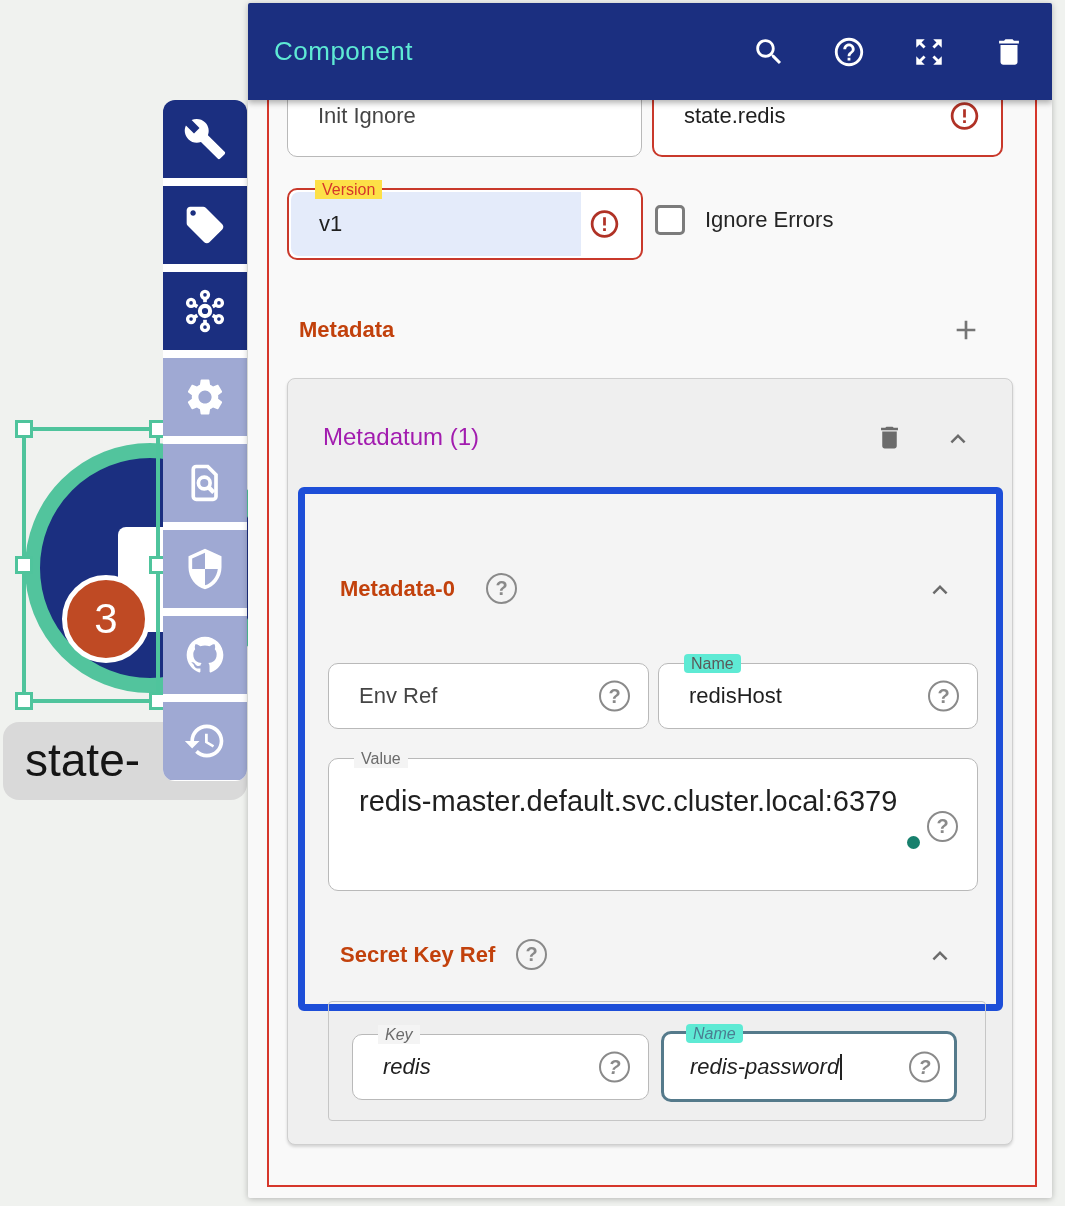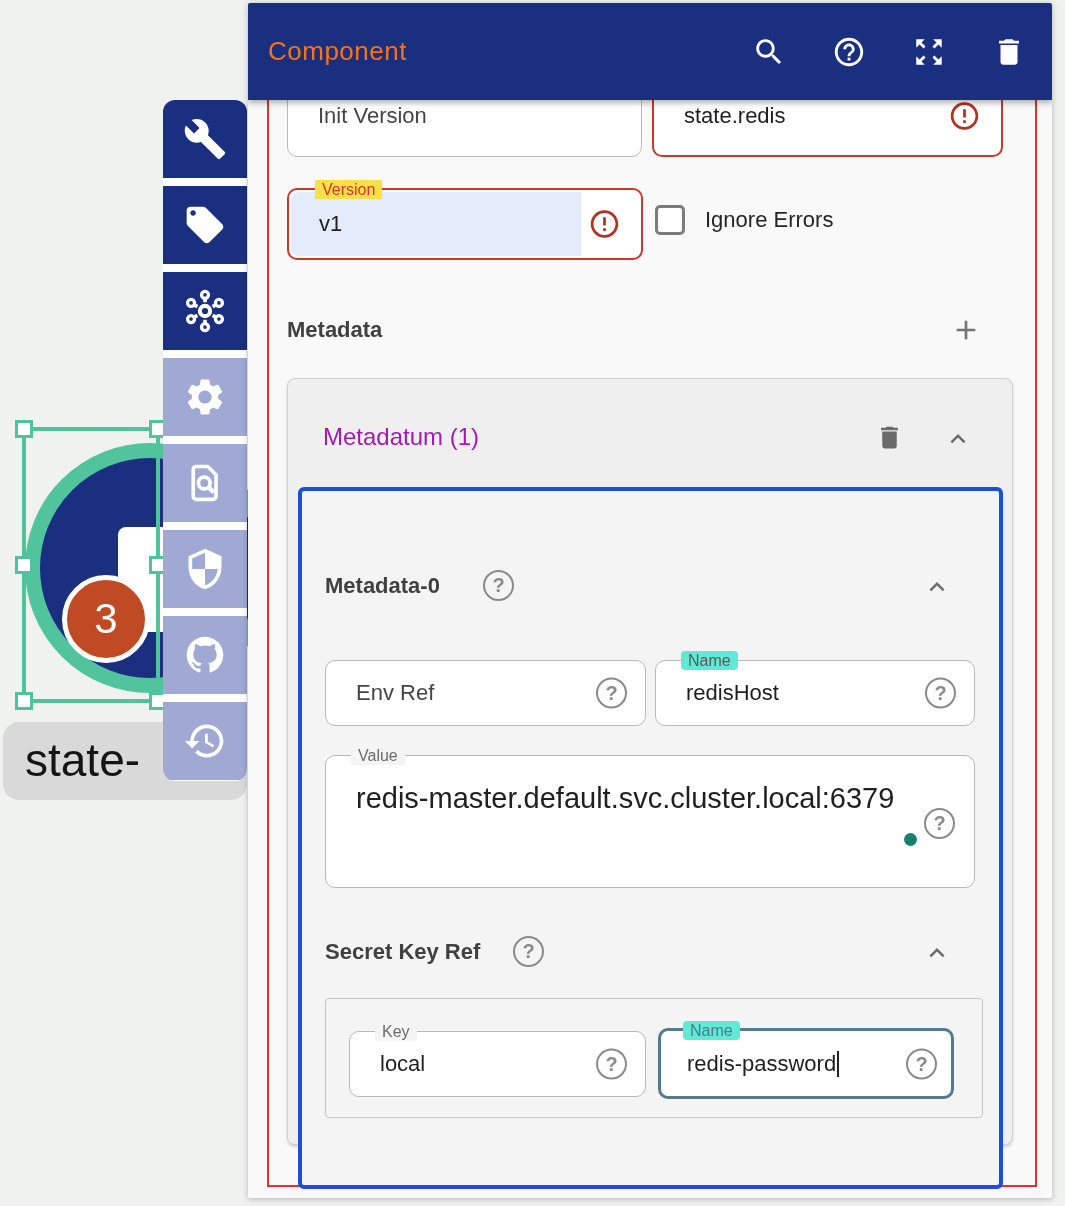--- a/index.html
+++ b/index.html
@@ -65,21 +65,21 @@
     position:absolute; left:248px; top:3px; width:804px; height:1195px;
     background:#f9f9f9; z-index:3; box-shadow:0 1px 6px rgba(0,0,0,.25);
     border-radius:2px; overflow:hidden;
   }
   #panel-header {
     position:absolute; left:0; top:0; width:100%; height:97px;
     background:#1b2f80; z-index:6;
     display:flex; align-items:center;
     box-shadow:0 3px 6px rgba(0,0,0,.3);
   }
-  #panel-title { color:#f97316; font-size:26px; letter-spacing:.5px; margin-left:20px; }
+  #panel-title { color:#5eead4; font-size:26px; letter-spacing:.5px; margin-left:26px; }
   .hdr-icons { position:absolute; right:26px; display:flex; gap:46px; align-items:center; }
   .hdr-icon { width:34px; height:34px; cursor:pointer; display:flex; }
   .hdr-icon svg { width:34px; height:34px; }
 
   #error-outline {
     position:absolute; left:19px; top:60px; width:770px; height:1124px;
     border:2px solid #d6372b; z-index:4;
   }
   .form-layer { position:absolute; inset:0; z-index:5; }
 
@@ -107,36 +107,36 @@
     color:#8a8a8a; font-size:20px; font-weight:bold;
     display:flex; align-items:center; justify-content:center; flex:none;
     cursor:pointer; background:transparent;
   }
   .q-abs { position:absolute; right:18px; top:50%; transform:translateY(-50%); }
 
   .checkbox {
     position:absolute; width:30px; height:30px; background:#fff;
     border:3px solid #7c7c7c; border-radius:5px; cursor:pointer;
   }
-  .section-h { font-size:22px; font-weight:bold; color:#404040; }
+  .section-h { font-size:22px; font-weight:bold; color:#c2410c;margin-left:12px; }
   .icon-btn { cursor:pointer; display:flex; }
 
   .card-outer {
     position:absolute; left:39px; top:375px; width:726px; height:767px;
     background:#efefef; border:1px solid #cfcfcf; border-radius:8px;
     box-shadow:0 2px 3px rgba(0,0,0,.15);
   }
   .card-inner {
-    position:absolute; left:10px; top:108px; width:705px; height:702px;
-    background:#f4f4f4; border:4px solid #1d4ed8; border-radius:6px;
+    position:absolute; left:10px; top:108px; width:705px; height:524px;
+    background:#f4f4f4; border:7px solid #1d4ed8; border-radius:6px;
   }
   .chev { width:30px; height:30px; color:#6b6b6b; }
   .group-box {
     position:absolute; left:23px; top:507px; width:658px; height:120px;
-    border:1px solid #c6c6c6; border-radius:4px;
+    border:1px solid #c6c6c6; border-radius:4px;font-style:italic;
   }
   .field.focused { border:3px solid #557a8b; }
   .float-label.focused-lbl { color:#4a7d91; }
   .caret { display:inline-block; width:2px; height:26px; background:#222; vertical-align:-4px; margin-left:1px; }
   .teal-dot { position:absolute; width:13px; height:13px; border-radius:50%; background:#17806d; }
 </style>
 </head>
 <body>
 
 <div id="canvas">
@@ -234,21 +234,21 @@
   </div>
 </div>
 
 <div id="panel">
 
   <div id="error-outline"></div>
 
   <div class="form-layer">
 
     <div class="field" style="left:39px;top:72px;width:355px;height:82px;">
-      <span class="field-text placeholder">Init Version</span>
+      <span class="field-text placeholder">Init Ignore</span>
     </div>
     <div class="field error" style="left:404px;top:72px;width:351px;height:82px;">
       <span class="field-text">state.redis</span>
       <span class="err-icon">
         <svg viewBox="0 0 24 24" fill="#b03226">
             <path d="M11 15h2v2h-2v-2zm0-8h2v6h-2V7zm.99-5C6.47 2 2 6.48 2 12s4.47 10 9.99 10C17.52 22 22 17.52 22 12S17.52 2 11.99 2zm.01 18c-4.42 0-8-3.58-8-8s3.58-8 8-8 8 3.58 8 8-3.58 8-8 8z"></path>
           </svg>
       </span>
     </div>
 
@@ -326,21 +326,21 @@
           <span class="chev" style="display:flex">
             <svg viewBox="0 0 24 24" width="30" height="30" fill="#6b6b6b">
                 <path d="M12 8l-6 6 1.41 1.41L12 10.83l4.59 4.58L18 14l-6-6z"></path>
               </svg>
           </span>
         </div>
 
         <div class="group-box">
           <div class="field" style="left:23px;top:32px;width:297px;height:66px;">
             <span class="float-label" style="left:25px;background:#f4f4f4;">Key</span>
-            <span class="field-text">local</span>
+            <span class="field-text">redis</span>
             <span class="q-icon q-abs">?</span>
           </div>
           <div class="field focused" style="left:332px;top:29px;width:296px;height:71px;">
             <span class="float-label chip focused-lbl" style="left:22px;">Name</span>
             <span class="field-text" style="margin-left:26px;">redis-password</span>
               <span class="caret"></span>
             <span class="q-icon q-abs" style="right:14px;">?</span>
           </div>
         </div>
 

